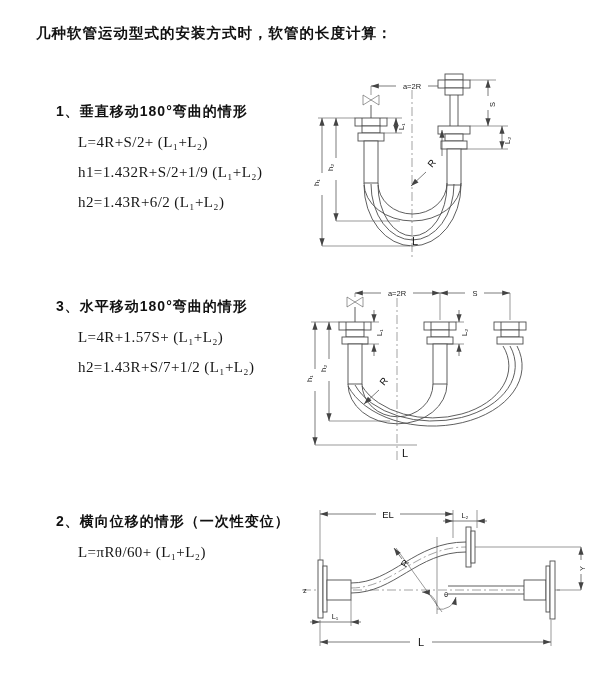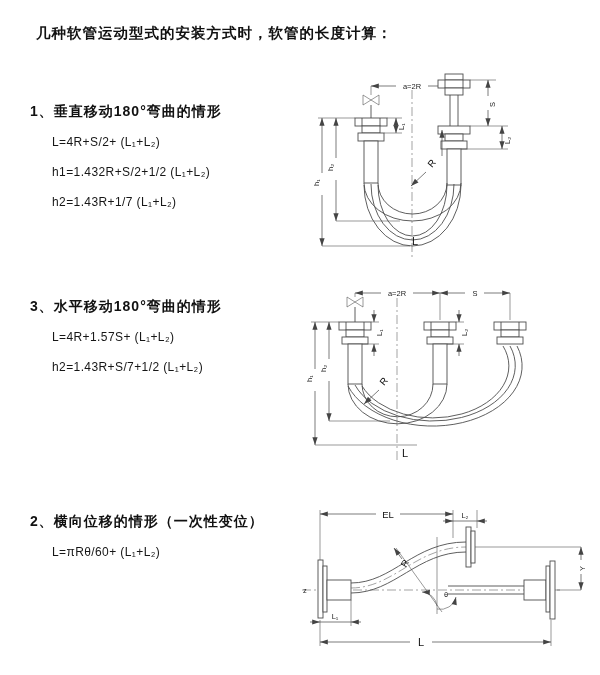--- a/index.html
+++ b/index.html
@@ -6,24 +6,24 @@
   .page{
     position:relative;width:600px;height:675px;background:#ffffff;
     font-family:"Liberation Sans","DejaVu Sans",sans-serif;
     color:#1a1a1a;overflow:hidden;margin:0 auto;
     border-bottom:2px solid #cfcfcf;
   }
   .doc-title{
     position:absolute;left:36px;top:24px;
     font-size:14.5px;font-weight:bold;letter-spacing:1px;color:#111;
   }
-  .section{position:absolute;left:30px;width:280px;}
+  .section{position:absolute;left:56px;width:280px;}
   .sec1{top:103px;} .sec2{top:298px;} .sec3{top:513px;}
   .sec-heading{font-size:14px;font-weight:bold;letter-spacing:1px;color:#111;margin:0 0 6px 0;}
-  .formula{font-size:12px;letter-spacing:.4px;line-height:30px;padding-left:22px;white-space:nowrap;color:#161616;}
+  .formula{font-size:15px;letter-spacing:.4px;line-height:30px;padding-left:22px;white-space:nowrap;color:#161616;font-family:Liberation Serif, serif;}
   .diagram{position:absolute;}
   .dg1{left:312px;top:70px;}
   .dg2{left:305px;top:284px;}
   .dg3{left:298px;top:502px;}
   svg{display:block;overflow:visible;}
   svg text{font-family:"Liberation Sans","DejaVu Sans",sans-serif;font-size:8.5px;fill:#222;}
   .ln{stroke:#4d4d4d;stroke-width:.9;fill:none;}
   .part{stroke:#4d4d4d;stroke-width:.9;fill:#fff;}
   .thin{stroke:#555;stroke-width:.6;fill:none;}
   .dim{stroke:#444;stroke-width:.7;fill:none;}
@@ -35,22 +35,22 @@
 </head>
 <body>
 
 <div class="page">
 
   <div class="doc-title">几种软管运动型式的安装方式时，软管的长度计算：</div>
 
   <div class="section sec1">
     <div class="sec-heading">1、垂直移动180°弯曲的情形</div>
     <div class="formula">L=4R+S/2+ (L₁+L₂)</div>
-    <div class="formula">h1=1.432R+S/2+1/2 (L₁+L₂)</div>
-    <div class="formula">h2=1.43R+1/7 (L₁+L₂)</div>
+    <div class="formula">h1=1.432R+S/2+1/9 (L₁+L₂)</div>
+    <div class="formula">h2=1.43R+6/2 (L₁+L₂)</div>
   </div>
 
   <div class="section sec2">
     <div class="sec-heading">3、水平移动180°弯曲的情形</div>
     <div class="formula">L=4R+1.57S+ (L₁+L₂)</div>
     <div class="formula">h2=1.43R+S/7+1/2 (L₁+L₂)</div>
   </div>
 
   <div class="section sec3">
     <div class="sec-heading">2、横向位移的情形（一次性变位）</div>

